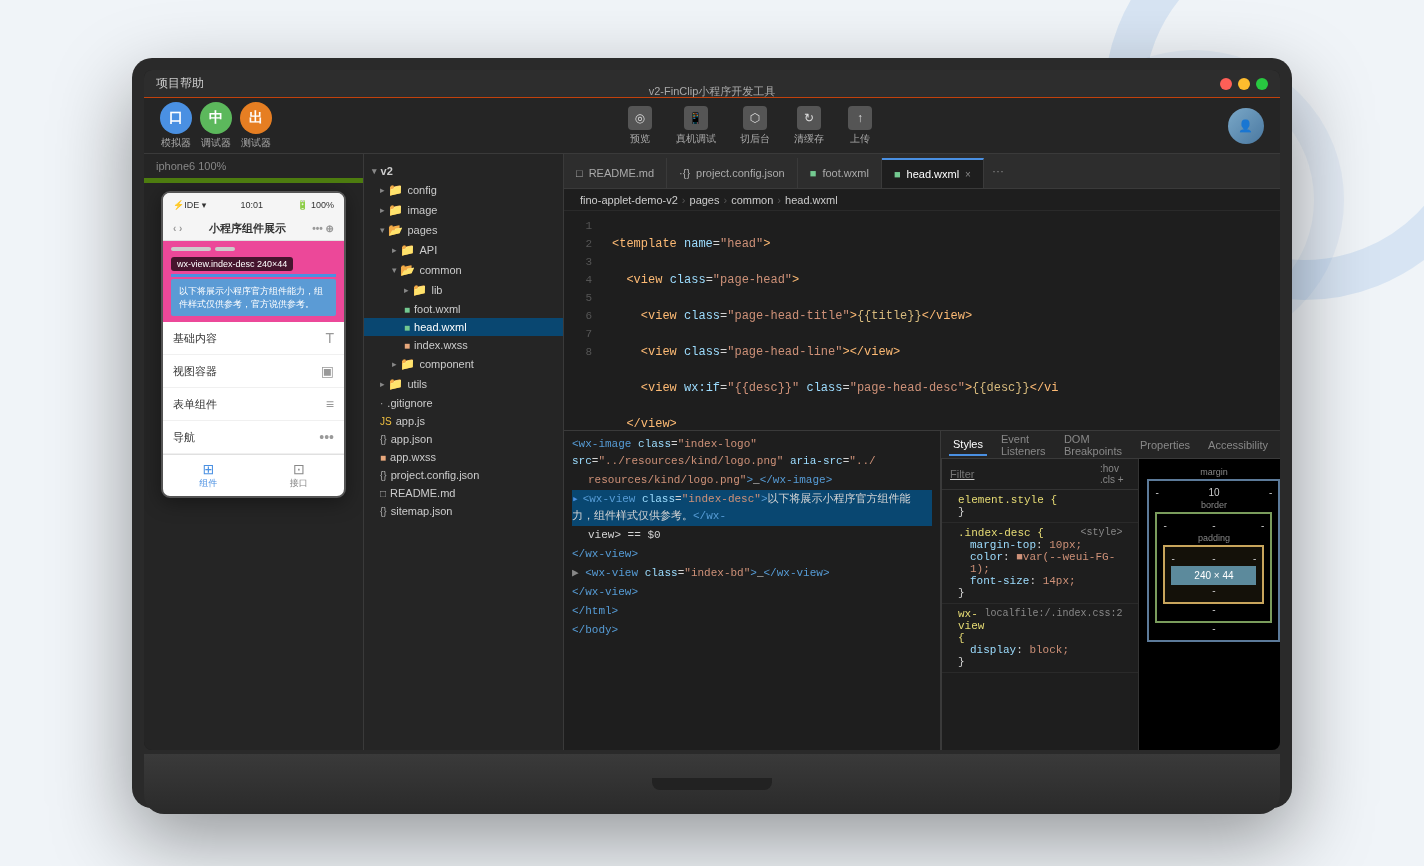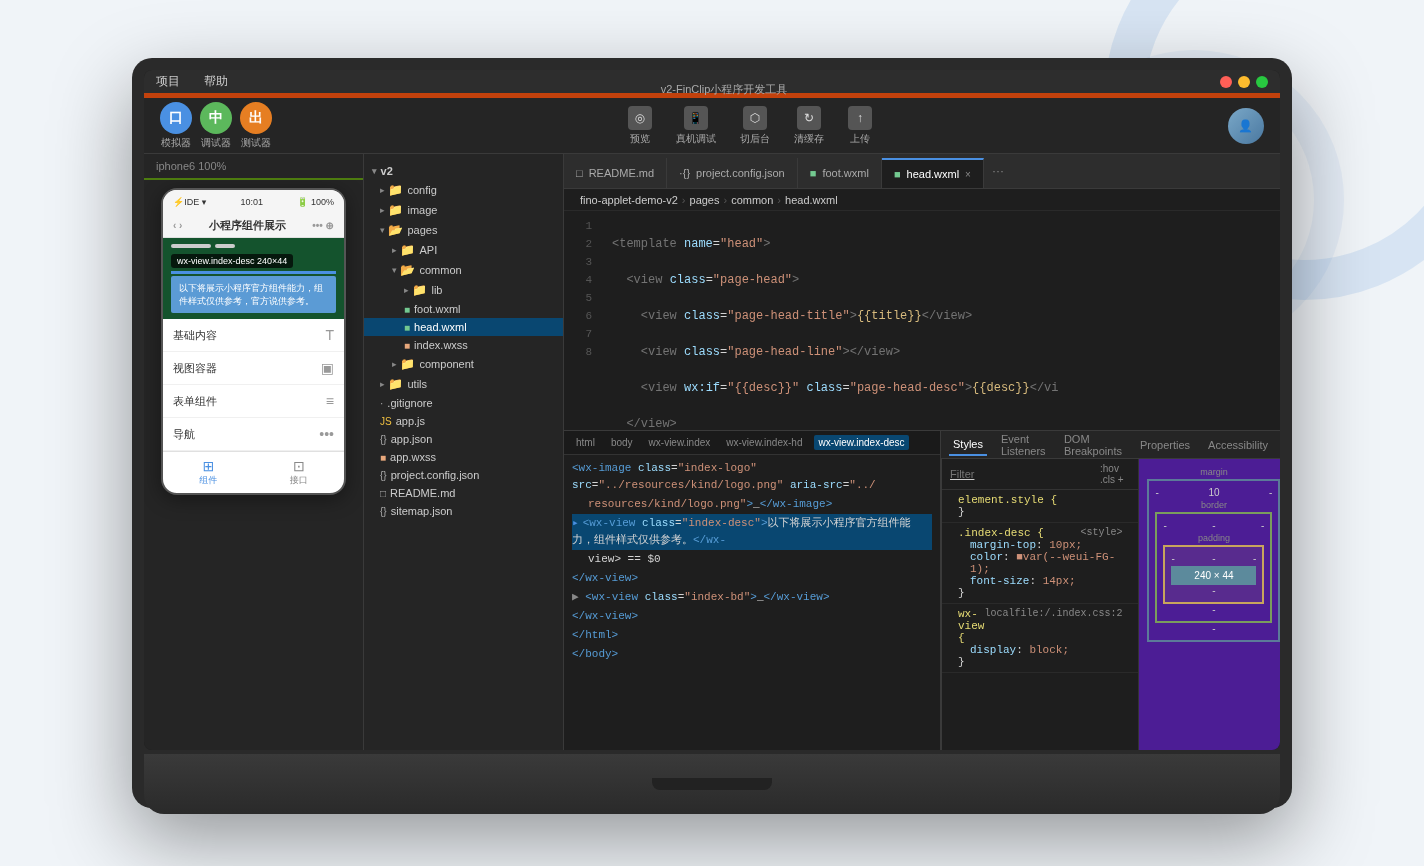--- a/index.html
+++ b/index.html
@@ -84,22 +84,22 @@
       font-size: 12px;
     }
 
     
     .menu-bar {
       height: 28px;
       background: #2d2d2d;
       display: flex;
       align-items: center;
       padding: 0 12px;
-      gap: 24px;
-      border-bottom: 5px solid #c2410c;
+      gap: 0;
+      border-bottom: 1px solid #c2410c;
       flex-shrink: 0;
     }
     .menu-item {
       color: #ccc;
       font-size: 12px;
       cursor: pointer;
     }
     .menu-title {
       flex: 1;
       text-align: center;
@@ -206,34 +206,34 @@
       background: #252525;
       border-right: 1px solid #3a3a3a;
       display: flex;
       flex-direction: column;
       flex-shrink: 0;
     }
     .sim-header {
       padding: 6px 12px;
       font-size: 11px;
       color: #888;
-      border-bottom: 2px solid #4d7c0f;
+      border-bottom: 5px solid #4d7c0f;
     }
     .phone-container {
       flex: 1;
       display: flex;
       align-items: flex-start;
       justify-content: center;
       padding: 8px;
       overflow: hidden;
     }
     .phone-frame {
       width: 185px;
       background: white;
-      border-radius: 16px;
+      border-radius: 9px;
       overflow: hidden;
       border: 2px solid #555;
       box-shadow: 0 4px 20px rgba(0,0,0,0.4);
     }
     .phone-status {
       height: 24px;
       background: #f5f5f5;
       display: flex;
       align-items: center;
       justify-content: space-between;
@@ -247,21 +247,21 @@
       font-size: 11px;
       font-weight: bold;
       color: #333;
       text-align: center;
       border-bottom: 1px solid #e0e0e0;
       display: flex;
       align-items: center;
       justify-content: space-between;
     }
     .phone-content {
-      background: #14532d;
+      background: #ec4899;
       padding: 4px;
     }
     .phone-tooltip {
       background: rgba(0,0,0,0.7);
       color: white;
       font-size: 9px;
       padding: 2px 6px;
       border-radius: 3px;
       margin: 4px 4px 2px 4px;
       display: inline-block;
@@ -424,21 +424,21 @@
       flex: 1;
       font-size: 12px;
       font-family: 'Courier New', Courier, monospace;
       line-height: 18px;
       padding: 6px 12px;
       color: #d4d4d4;
       white-space: pre;
       overflow-x: auto;
     }
     .code-line { min-height: 18px; }
-    .c-tag { color: #737373; }
+    .c-tag { color: #fdba74; }
     .c-attr { color: #9cdcfe; }
     .c-str { color: #ce9178; }
     .c-tmpl { color: #d7ba7d; }
 
     
     .bottom-panel {
       height: 320px;
       display: flex;
       flex-direction: column;
       border-top: 1px solid #3a3a3a;
@@ -570,21 +570,21 @@
     .sr-selector { color: #e6db74; }
     .sr-brace { color: #d4d4d4; }
     .sr-property { color: #9cdcfe; }
     .sr-value { color: #ce9178; }
     .sr-source { color: #888; float: right; font-size: 10px; }
 
     
     .box-model {
       width: 150px;
       flex-shrink: 0;
-      background: #4c1d95;
+      background: #000000;
       border-left: 1px solid #333;
       padding: 8px;
       font-size: 10px;
       color: #aaa;
     }
     .bm-outer {
       border: 2px solid #5c7a99;
       padding: 6px;
       text-align: center;
       position: relative;
@@ -926,27 +926,20 @@
               </div>
             </div>
 
             <div class="bottom-panel">
 
 
               <div class="inspector-area">
 
                 <div style="flex:1; display:flex; flex-direction:column; overflow:hidden;">
 
-                  <div class="html-inspector-tabs">
-                    <span class="hit">html</span>
-                    <span class="hit">body</span>
-                    <span class="hit">wx-view.index</span>
-                    <span class="hit">wx-view.index-hd</span>
-                    <span class="hit selected">wx-view.index-desc</span>
-                  </div>
 
                   <div class="html-tree">
                     <div class="html-line">
                       <span class="h-tag">&lt;wx-image</span> <span class="h-attr">class</span>=<span class="h-str">"index-logo"</span> <span class="h-attr">src</span>=<span class="h-str">"../resources/kind/logo.png"</span> <span class="h-attr">aria-src</span>=<span class="h-str">"../</span>
                     </div>
                     <div style="padding-left:16px;" class="html-line">
                       <span class="h-str">resources/kind/logo.png</span><span class="h-str">"</span><span class="h-tag">&gt;</span><span class="h-text">_</span><span class="h-tag">&lt;/wx-image&gt;</span>
                     </div>
                     <div class="html-line selected" style="background:#094771;">
                       <span style="color:#4a90e2;margin-right:4px;">▸</span><span class="h-tag">&lt;wx-view</span> <span class="h-attr">class</span>=<span class="h-str">"index-desc"</span><span class="h-tag">&gt;</span><span class="h-text">以下将展示小程序官方组件能力，组件样式仅供参考。</span><span class="h-tag">&lt;/wx-</span>

